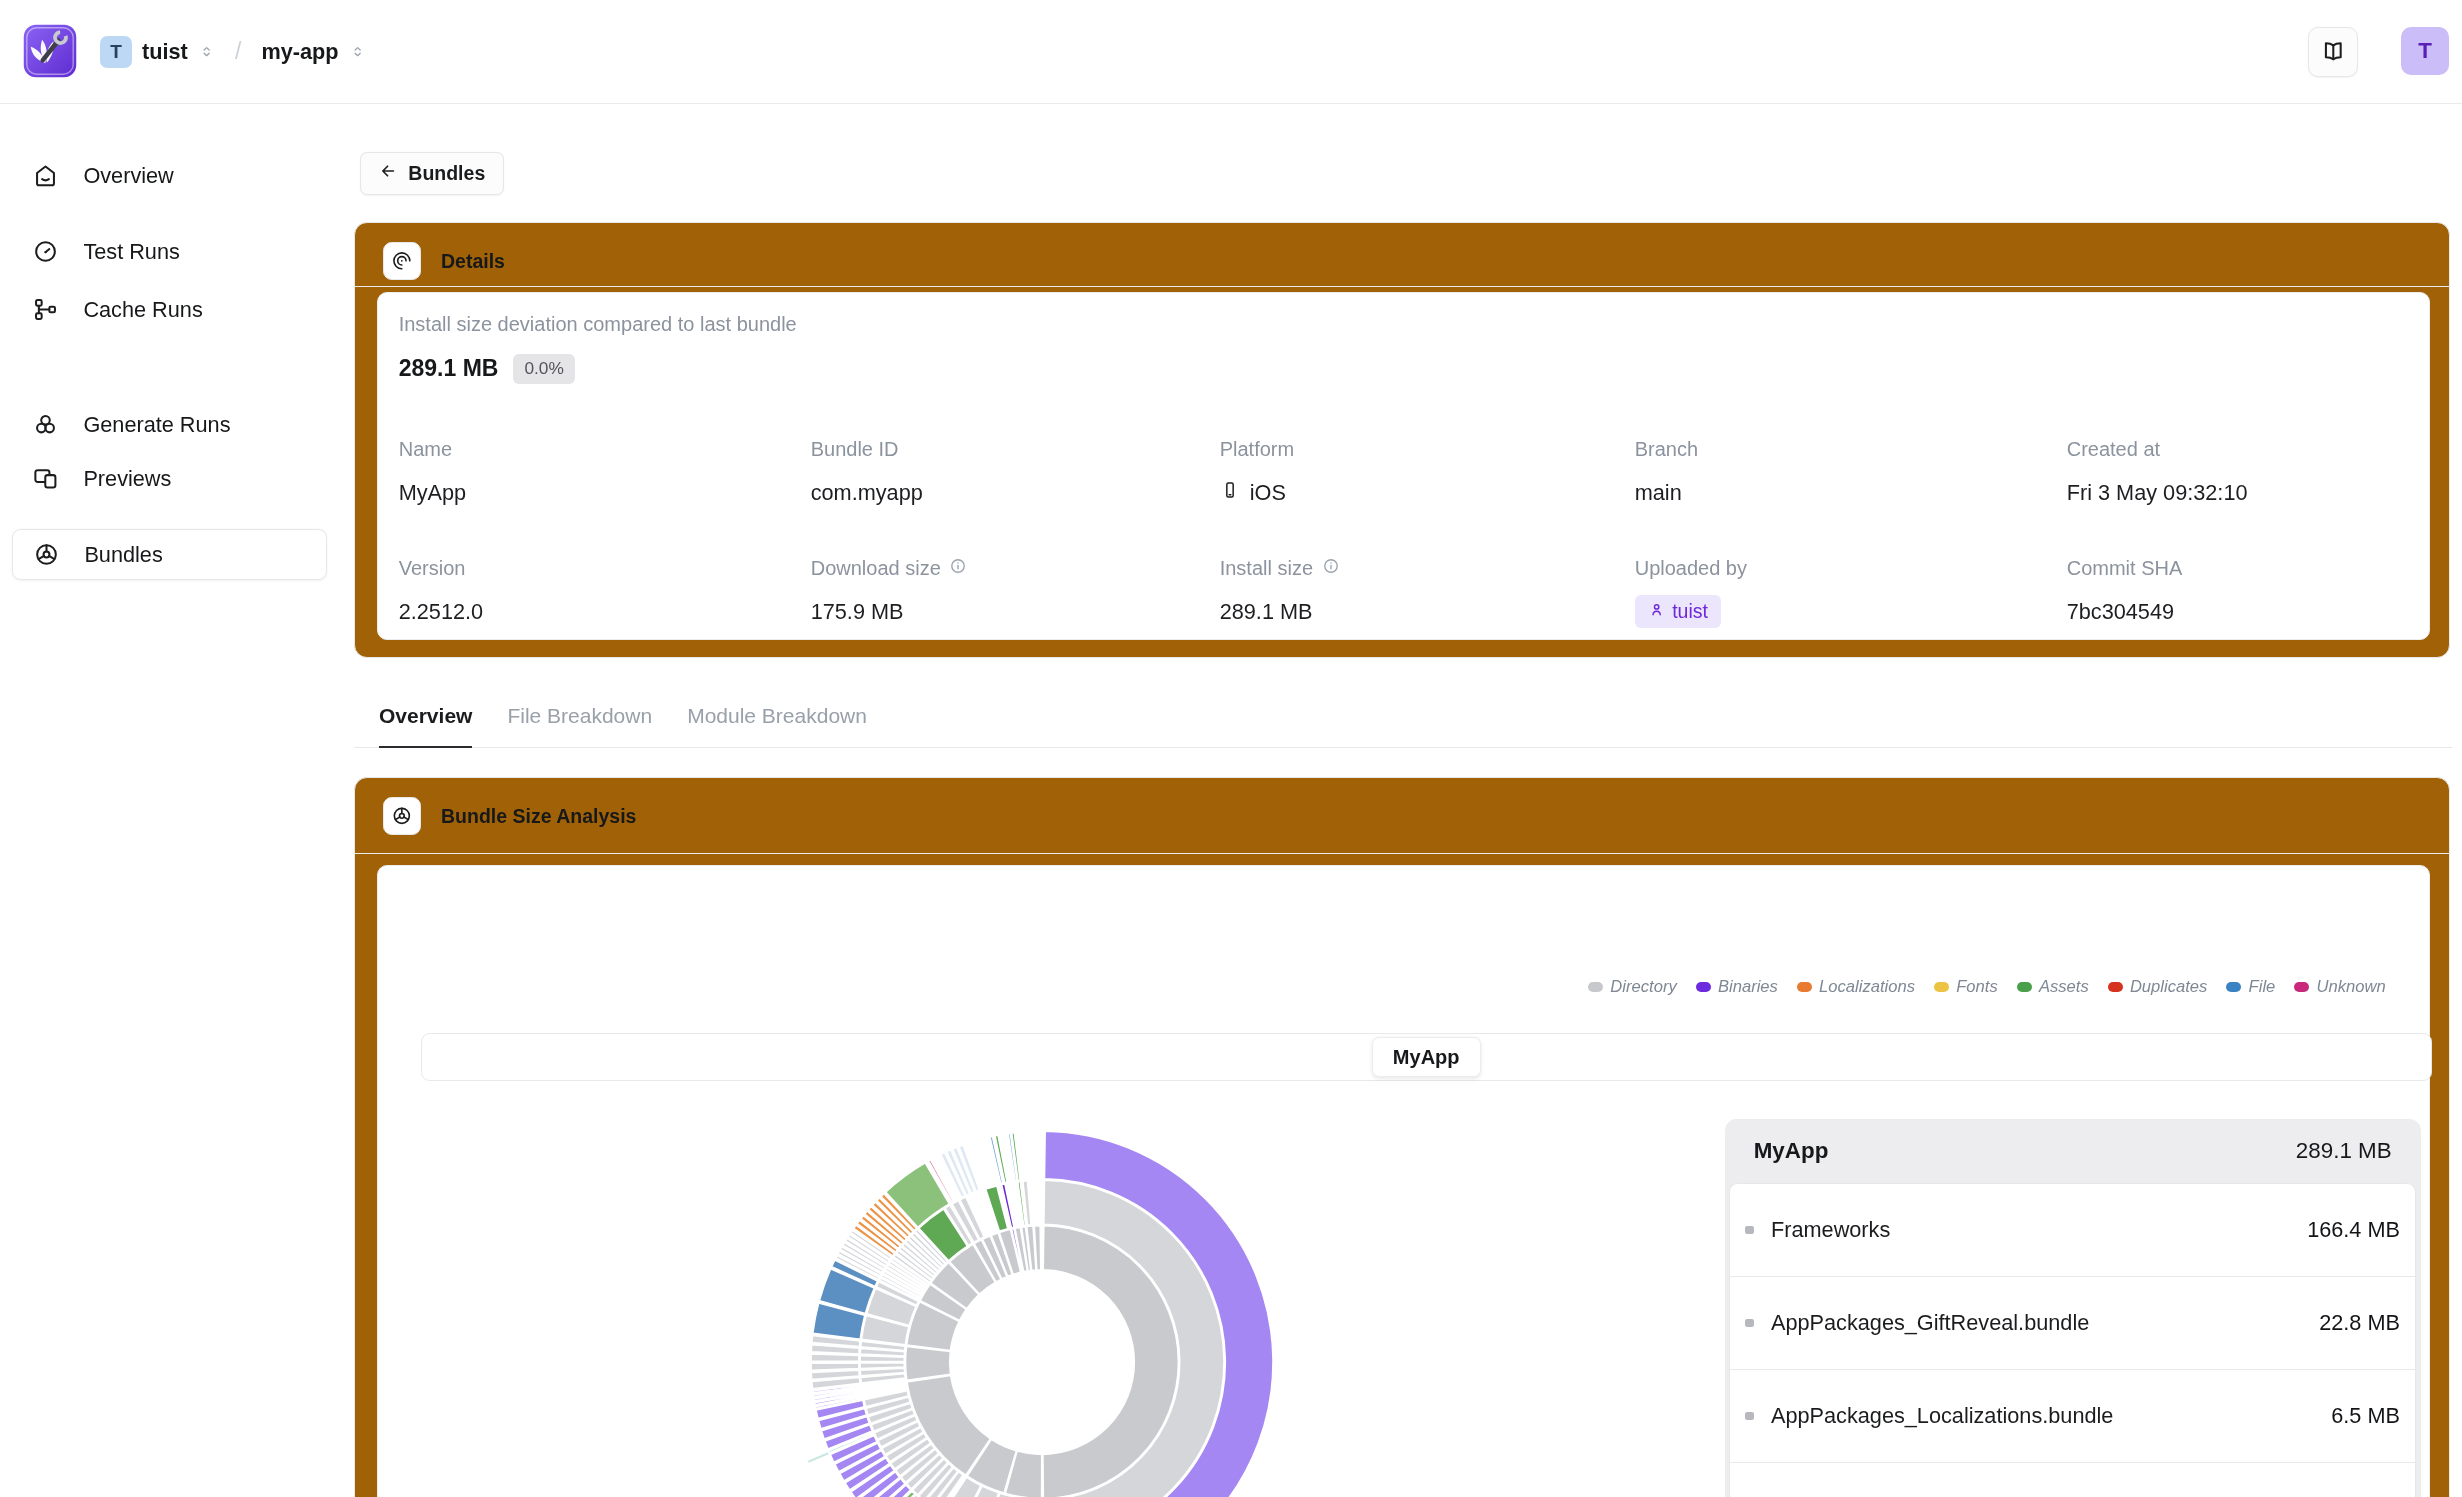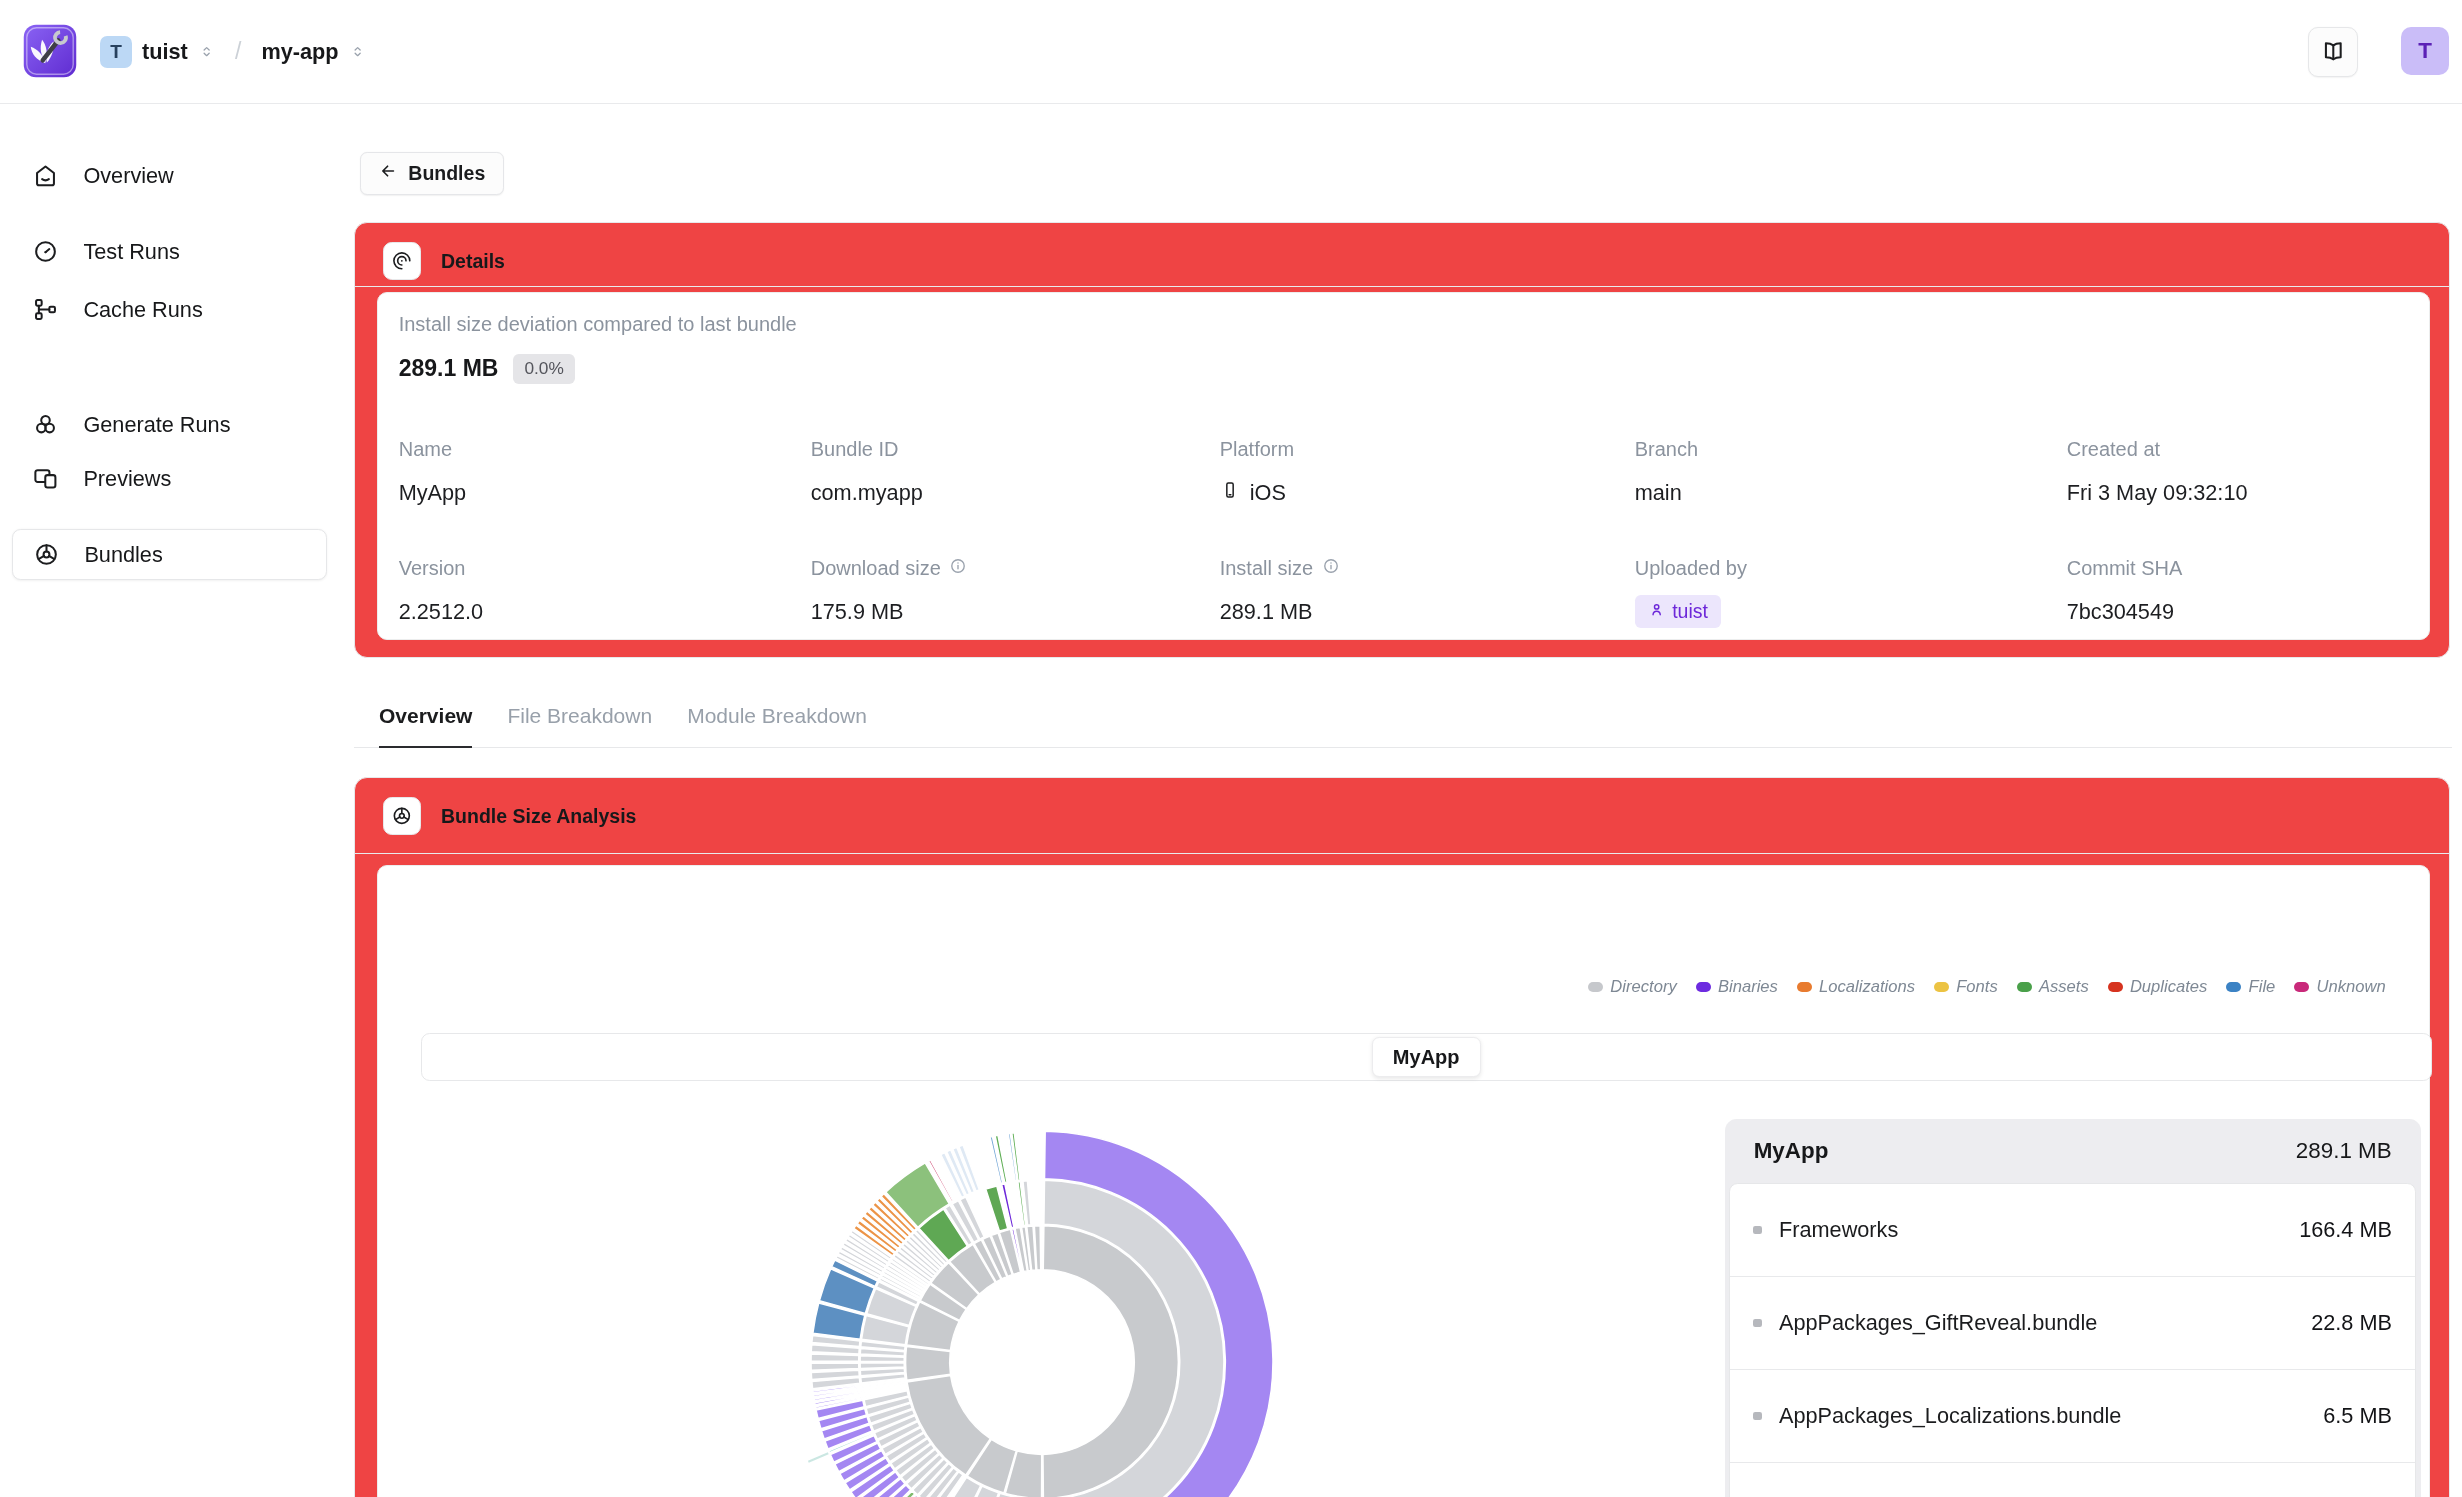--- a/index.html
+++ b/index.html
@@ -28,21 +28,21 @@
   .side-item{position:absolute;left:12.3px;width:315px;height:51px;border-radius:8.7px;
              display:flex;align-items:center;gap:24.6px;padding-left:19.5px;box-sizing:border-box;
              font-size:21.7px;color:#17181a;}
   .side-item.active{background:#fff;border:1.4px solid #e6e7e9;box-shadow:0 0.7px 2.2px rgba(0,0,0,.06);}
   .side-icon{width:27px;height:27px;display:flex;}
 
   
   .back-btn{position:absolute;left:360px;top:152px;height:43px;padding:0 17.3px;background:#fcfcfc;
             border:1.4px solid #e5e6e9;border-radius:7.2px;box-shadow:0 0.7px 1.4px rgba(0,0,0,.06);
             display:inline-flex;align-items:center;gap:10px;font-size:19.5px;font-weight:600;color:#1b1c1e;box-sizing:border-box;}
-  .card{position:absolute;background:#ef4444;border:1.4px solid #e7e8ea;border-radius:13px;box-sizing:border-box;}
+  .card{position:absolute;background:#a16207;border:1.4px solid #e7e8ea;border-radius:13px;box-sizing:border-box;}
   .card-head{position:absolute;left:28px;top:19px;display:flex;align-items:center;gap:20px;}
   .icon-box{width:38px;height:38px;border-radius:8.7px;background:#fff;border:1.4px solid #e7e8ea;
             display:flex;align-items:center;justify-content:center;box-sizing:border-box;}
   .card-title{font-size:19.5px;font-weight:600;color:#17181a;}
   .card-sep{position:absolute;left:0;width:100%;height:0;border-top:1.4px solid #e9eaec;}
   .inner-card{position:absolute;background:#fff;border:1.4px solid #eceded;border-radius:10px;box-sizing:border-box;}
 
   
   .dev-label{position:absolute;left:21px;top:19.5px;font-size:20px;color:#8b939e;}
   .dev-value{position:absolute;left:21px;top:61px;display:flex;align-items:center;gap:14.4px;}
@@ -73,21 +73,21 @@
               box-shadow:0 1.4px 4.3px rgba(0,0,0,.09);display:flex;align-items:center;font-size:20px;font-weight:600;color:#17181a;}
 
   
   .size-table{position:absolute;left:1347px;top:253px;width:696px;height:650px;background:#ededf0;
               border-radius:11.6px 11.6px 0 0;}
   .table-head{height:64px;display:flex;align-items:center;padding:0 29px;font-size:22.4px;color:#17181a;}
   .table-head .tname{font-weight:700;}
   .table-head .tsize{margin-left:auto;font-weight:500;}
   .table-rows{position:absolute;left:4.3px;top:64px;width:687px;height:563px;background:#fff;
               border:1.4px solid #e6e7e9;border-radius:8.7px;box-sizing:border-box;}
-  .trow{height:92px;display:flex;align-items:center;padding:0 23px;font-size:21.7px;}
+  .trow{height:92px;display:flex;align-items:center;padding:0 15px;font-size:21.7px;}
   .trow + .trow{border-top:1.4px solid #e8e9eb;}
   .bullet{width:8.7px;height:8.7px;border-radius:2.2px;background:#b6b8bd;margin-right:17.3px;flex:none;}
   .rname{color:#1b1c1e;font-weight:500;}
   .rsize{margin-left:auto;color:#131417;font-weight:500;}
 
   svg.stroke-ic{fill:none;stroke:#1c1d1f;stroke-width:1.8;stroke-linecap:round;stroke-linejoin:round;}
   svg.gray-ic{fill:none;stroke:#9aa2ad;stroke-width:1.8;stroke-linecap:round;stroke-linejoin:round;}
 </style>
 </head>
 <body>

